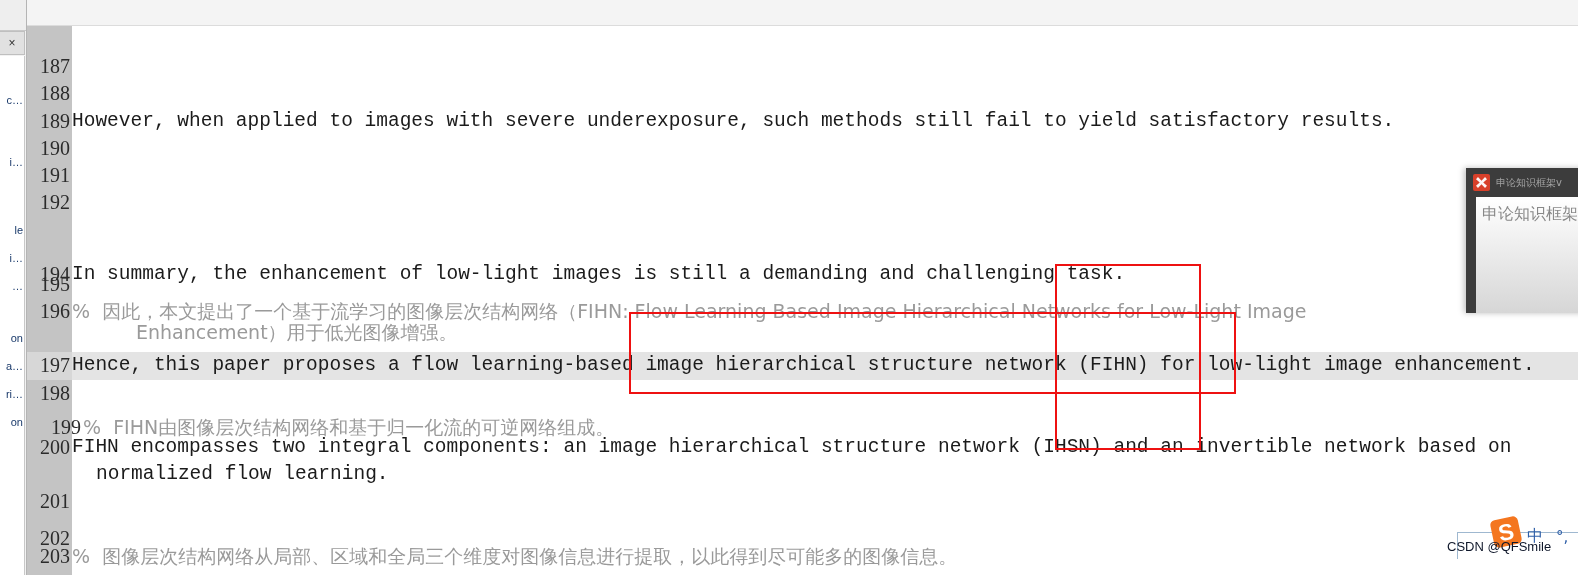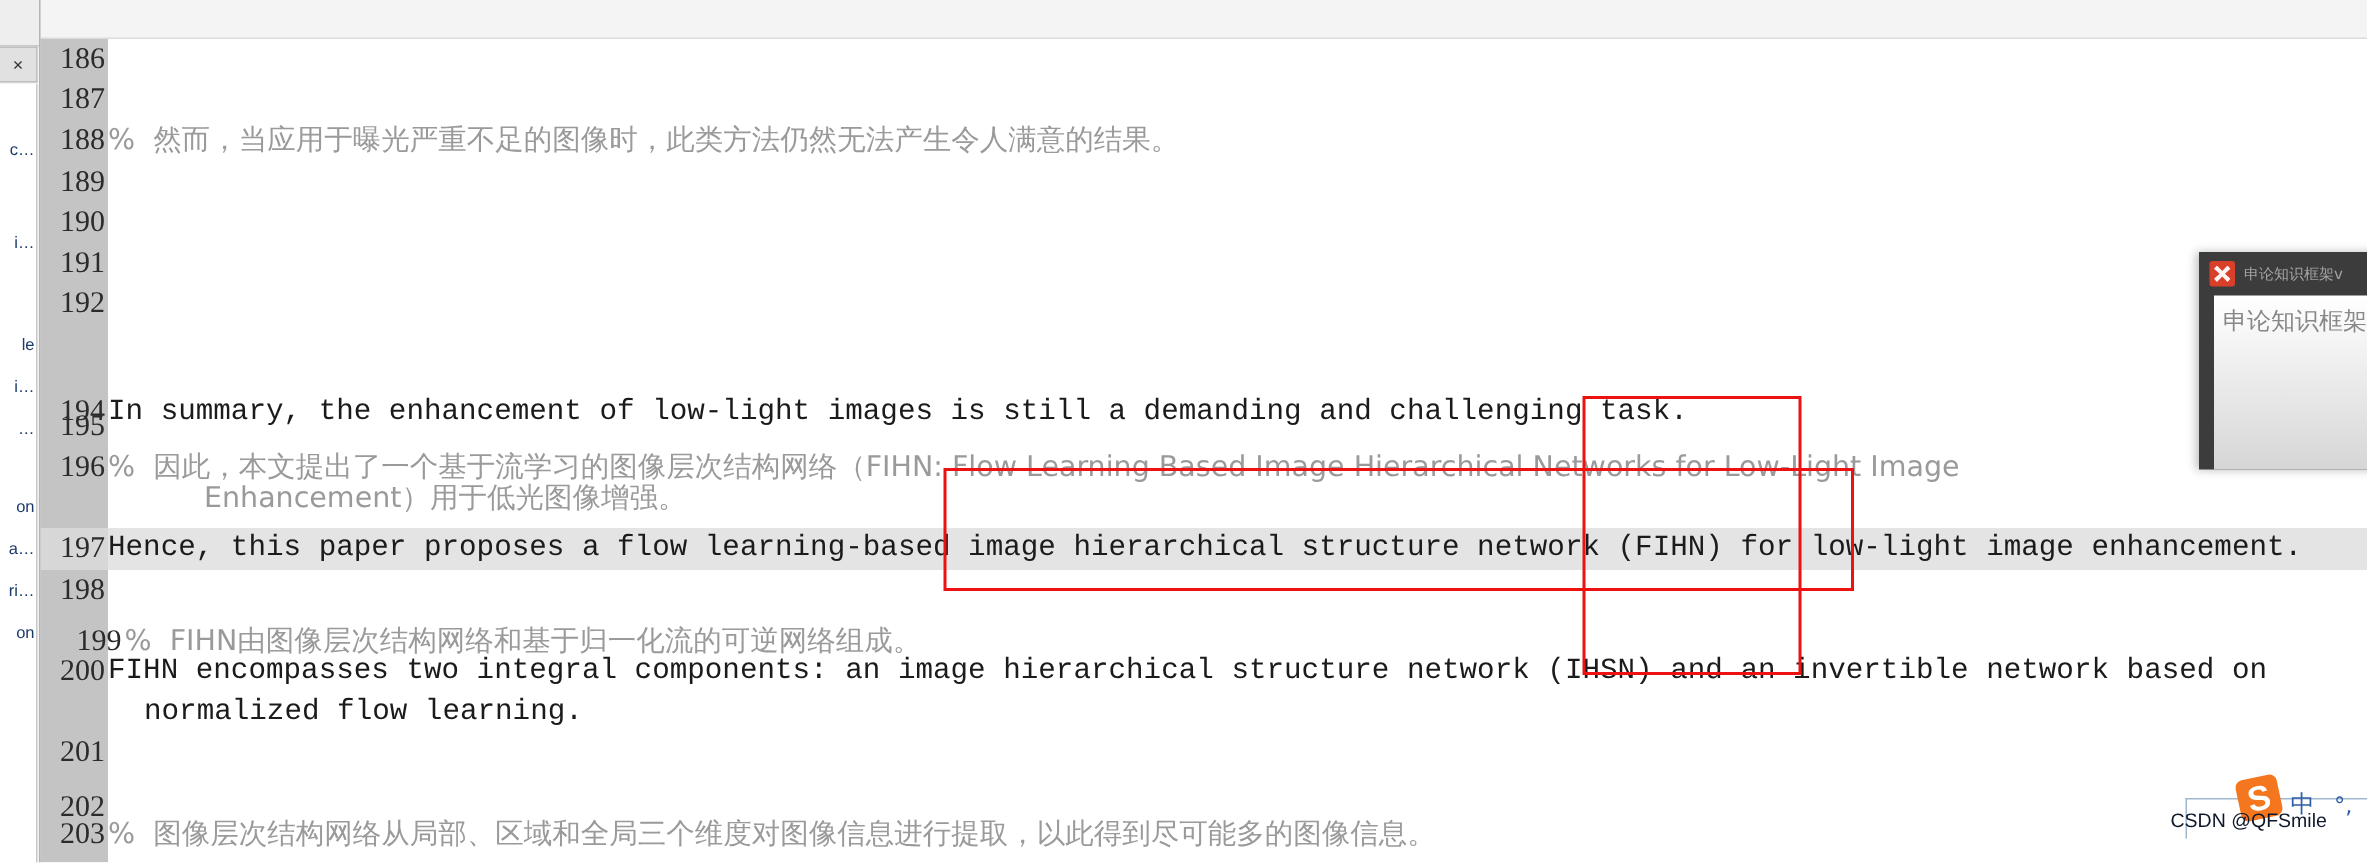--- a/index.html
+++ b/index.html
@@ -155,34 +155,30 @@
       <div class="lp-item" style="top: 304px;">a…</div>
       <div class="lp-item" style="top: 332px;">ri…</div>
       <div class="lp-item" style="top: 360px;">on</div>
     </div>
 </div>
 
 <div id="editor">
   <div id="editor-topstrip"></div>
   <div id="gutter"></div>
   <div id="code-area">
-      <div class="row" style="top: 0px;">
-        <div class="lnum">186</div>
-        <div class="ltext"></div>
-      </div>
       <div class="row" style="top: 27.2px;">
         <div class="lnum">187</div>
         <div class="ltext"></div>
       </div>
       <div class="row" style="top: 54.4px;">
         <div class="lnum">188</div>
-        <div class="ltext comment cjk">%  然而，当应用于曝光严重不足的图像时，此类方法仍然无法产生令人满意的结果。</div>
       </div>
       <div class="row" style="top: 81.6px;">
         <div class="lnum">189</div>
+        <div class="ltext">However, when applied to images with severe underexposure, such methods still fail to yield satisfactory results.</div>
       </div>
       <div class="row" style="top: 108.8px; padding-left: 40px;">
         <div class="lnum">190</div>
         <div class="ltext"></div>
       </div>
       <div class="row" style="top: 136px;">
         <div class="lnum">191</div>
         <div class="ltext"></div>
       </div>
       <div class="row" style="top: 163.2px;">

